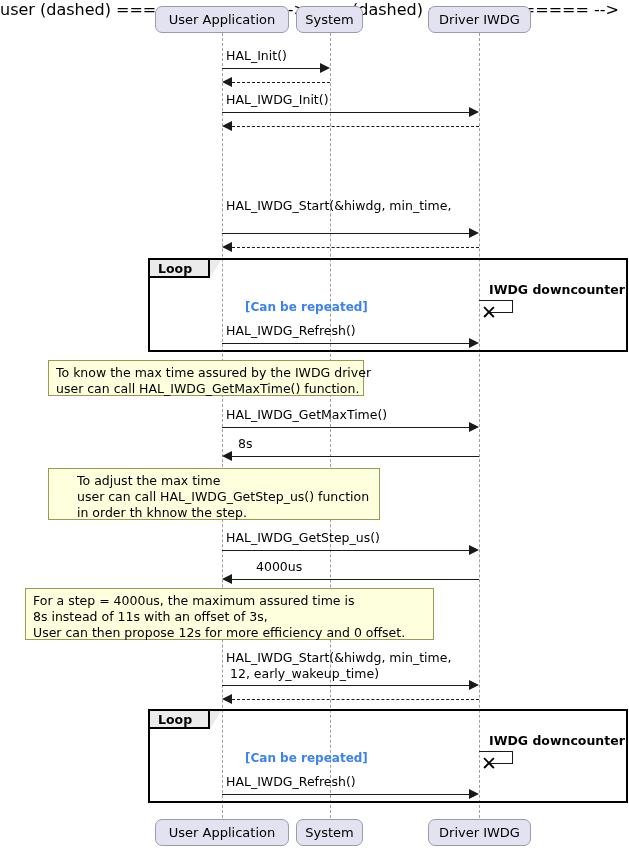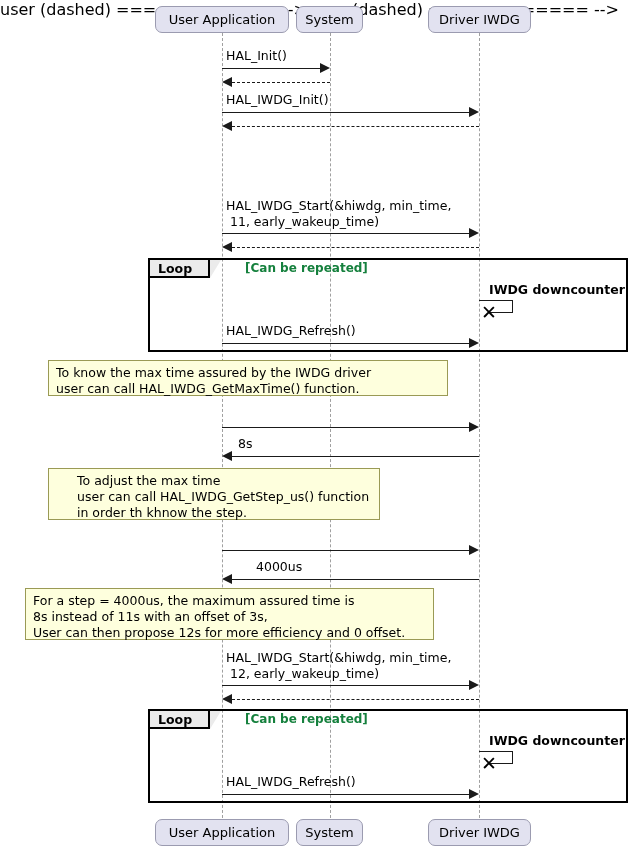--- a/index.html
+++ b/index.html
@@ -106,22 +106,23 @@
   .frag-tab-corner {
     position: absolute;
     width: 0; height: 0;
     border-left: 11px solid #EBEBEB;
     border-bottom: 18px solid #FFFFFF;
   }
   .frag-guard {
     position: absolute;
     font-size: 12px;
     font-weight: bold;
-    color: #15803d;
-    white-space: nowrap;
+    color: #3b82f6;
+    white-space: nowrap;
+    margin-top: 39px;
   }
 
   
   .self-top, .self-bottom {
     position: absolute;
     height: 0;
     border-top: 1.4px solid #1A1A1A;
   }
   .self-right {
     position: absolute;
@@ -173,21 +174,21 @@
   <div class="msg-line" style="left:222px; top:112px; width:249px;"></div>
   <div class="arrow-right" style="left:469px; top:107px;"></div>
 
    user (dashed) ============ --&gt;
   <div class="msg-line dashed" style="left:232px; top:126px; width:247px;"></div>
   <div class="arrow-left" style="left:222px; top:121px;"></div>
 
   
 
   
-  <div class="msg-label" style="left:226px; top:198px;"><span>HAL_IWDG_Start(&amp;hiwdg, min_time,</span><br><span> 11, early_wakeup_time)</span></div>
+  <div class="msg-label" style="left:226px; top:198px;"><span>HAL_IWDG_Start(&amp;hiwdg, min_time,</span><br></div>
   <div class="msg-line" style="left:222px; top:233px; width:249px;"></div>
   <div class="arrow-right" style="left:469px; top:228px;"></div>
 
   
   <div class="msg-line dashed" style="left:232px; top:247px; width:247px;"></div>
   <div class="arrow-left" style="left:222px; top:242px;"></div>
 
   
   <div class="frag" style="left:148px; top:258px; width:480px; height:94px;"></div>
   <div class="frag-tab" style="left:150px; top:260px; width:60px;">Loop</div>
@@ -200,38 +201,40 @@
   <div class="self-right" style="left:512px; top:300px; height:13px;"></div>
   <div class="self-bottom" style="left:490px; top:312px; width:23px;"></div>
   <div class="self-x" style="left:481px; top:303px;">✕</div>
 
   
   <div class="msg-label" style="left:226px; top:323px;">HAL_IWDG_Refresh()</div>
   <div class="msg-line" style="left:222px; top:343px; width:249px;"></div>
   <div class="arrow-right" style="left:469px; top:338px;"></div>
 
   
-  <div class="note" style="left:48px; top:360px; width:400px; height:36px;">To know the max time assured by the IWDG driver
+  <div class="note" style="left:48px; top:360px; width:316px; height:36px;">To know the max time assured by the IWDG driver
 user can call HAL_IWDG_GetMaxTime() function.</div>
 
   
+  <div class="msg-label" style="left:226px; top:407px;">HAL_IWDG_GetMaxTime()</div>
   <div class="msg-line" style="left:222px; top:427px; width:249px;"></div>
   <div class="arrow-right" style="left:469px; top:422px;"></div>
 
   
   <div class="msg-label" style="left:238px; top:436px;">8s</div>
   <div class="msg-line" style="left:232px; top:456px; width:247px;"></div>
   <div class="arrow-left" style="left:222px; top:451px;"></div>
 
   
   <div class="note" style="left:48px; top:468px; width:332px; height:52px;padding-left:28px;">To adjust the max time
 user can call HAL_IWDG_GetStep_us() function
 in order th khnow the step.</div>
 
   
+  <div class="msg-label" style="left:226px; top:530px;">HAL_IWDG_GetStep_us()</div>
   <div class="msg-line" style="left:222px; top:550px; width:249px;"></div>
   <div class="arrow-right" style="left:469px; top:545px;"></div>
 
   
   <div class="msg-label" style="left:256px; top:559px;">4000us</div>
   <div class="msg-line" style="left:232px; top:579px; width:247px;"></div>
   <div class="arrow-left" style="left:222px; top:574px;"></div>
 
   
   <div class="note" style="left:25px; top:588px; width:409px; height:52px;">For a step = 4000us, the maximum assured time is

